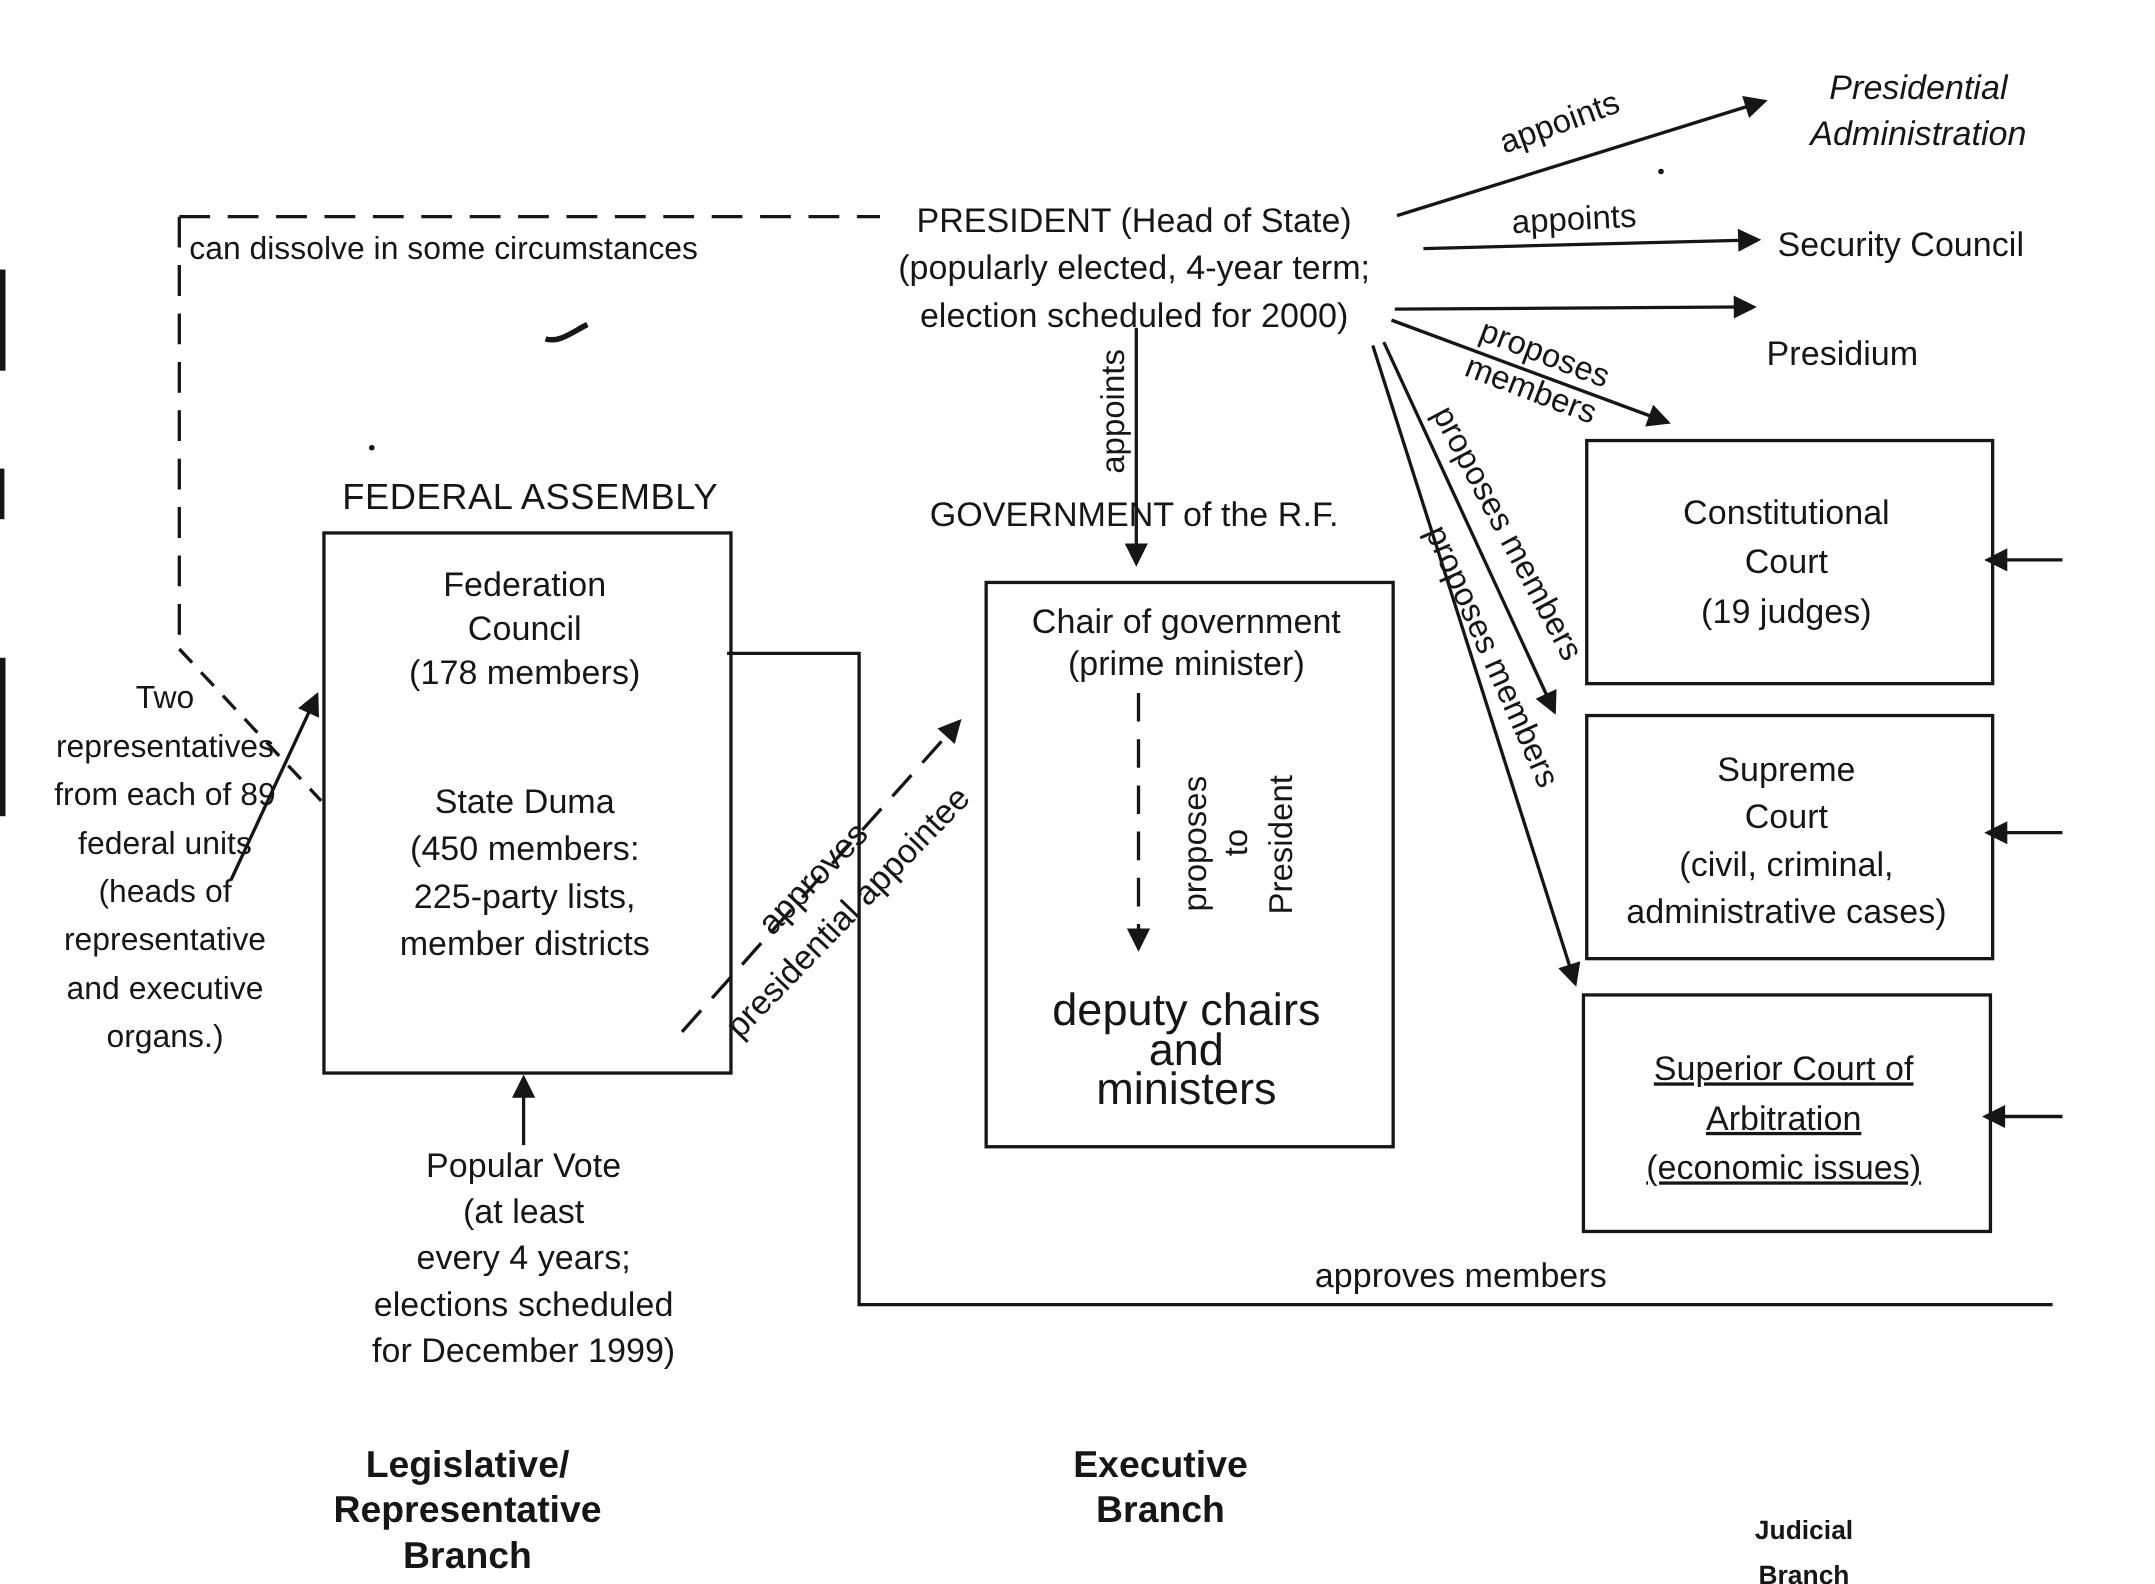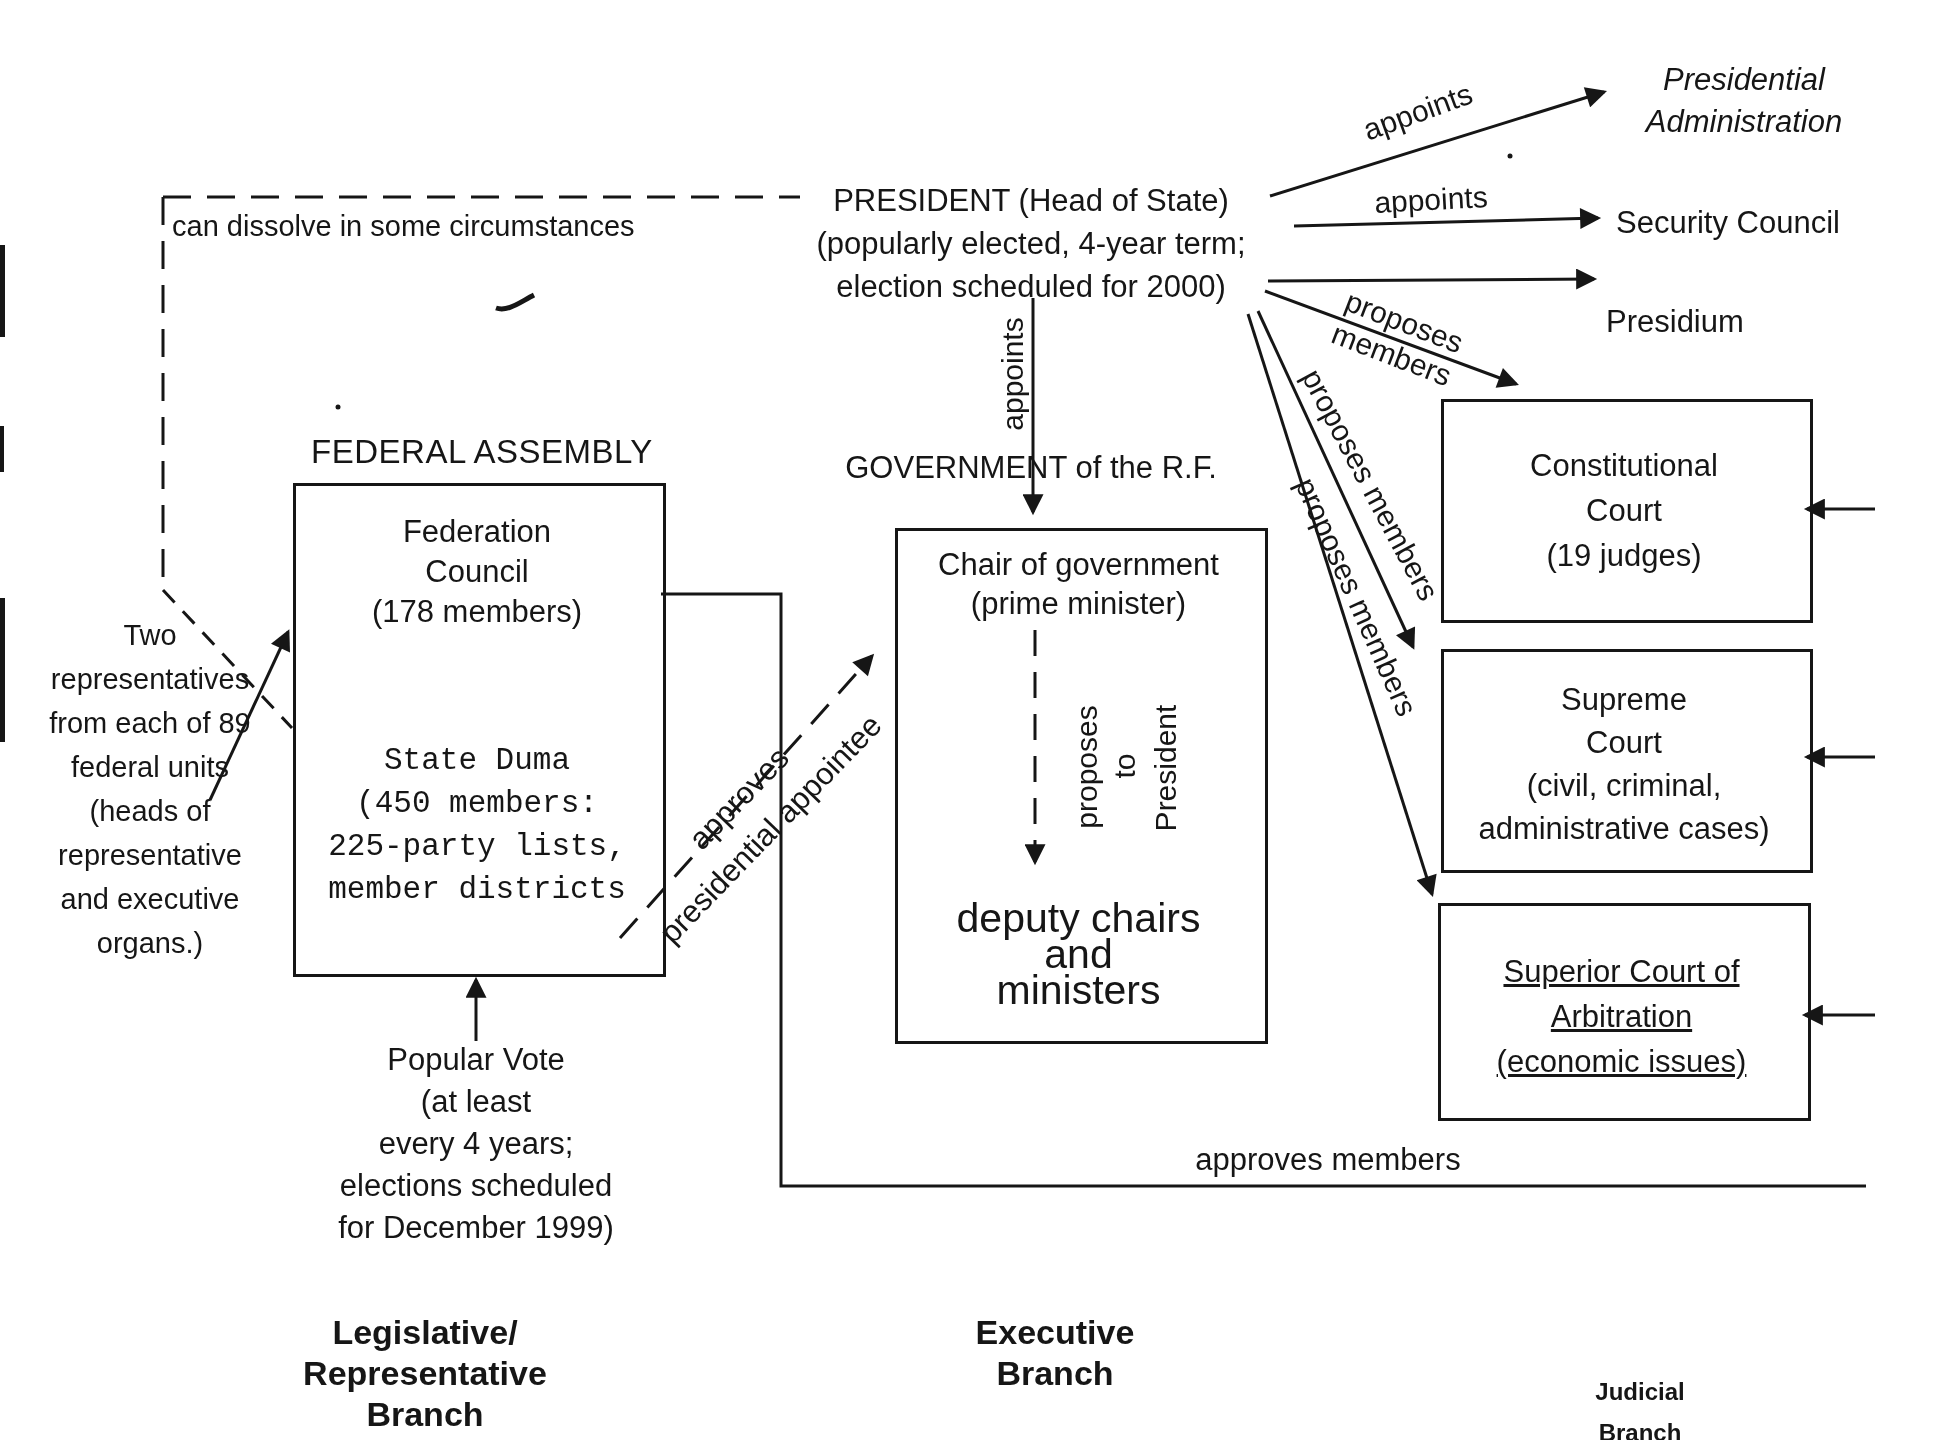--- a/index.html
+++ b/index.html
@@ -106,21 +106,21 @@
   </div>
   <div class="bl tc rot ln" style="left:1230px;top:468px;width:280px;font-size:30px;transform:rotate(62deg);">proposes members</div>
   <div class="bl tc rot ln" style="left:1216px;top:580px;width:280px;font-size:30px;transform:rotate(66deg);">proposes members</div>
 
   <div class="bl tc ln" style="left:302px;top:433px;width:360px;font-size:33px;letter-spacing:0.5px;">FEDERAL ASSEMBLY</div>
   <div class="bl tc" style="left:307px;top:497px;width:340px;font-size:31px;line-height:40px;margin-top:15px;">
     <div class="ln">Federation</div>
     <div class="ln">Council</div>
     <div class="ln">(178 members)</div>
   </div>
-  <div class="bl tc" style="left:307px;top:739px;width:340px;font-size:31px;line-height:43px;font-family:Liberation Mono, monospace;">
+  <div class="bl tc" style="left:307px;top:707px;width:340px;font-size:31px;line-height:43px;">
     <div class="ln">State Duma</div>
     <div class="ln">(450 members:</div>
     <div class="ln">225-party lists,</div>
     <div class="ln">member districts</div>
   </div>
 
   <div class="bl tc" style="left:276px;top:1039px;width:400px;font-size:31px;line-height:42px;">
     <div class="ln">Popular Vote</div>
     <div class="ln">(at least</div>
     <div class="ln">every 4 years;</div>

